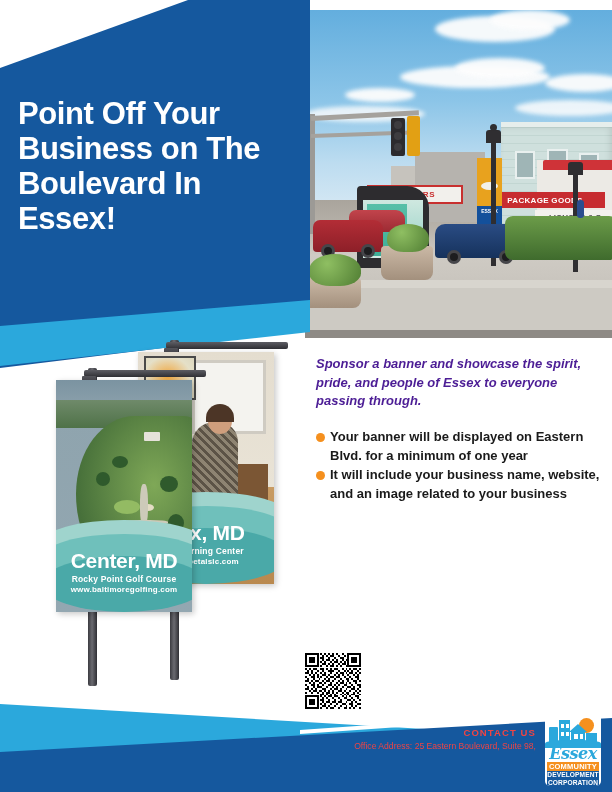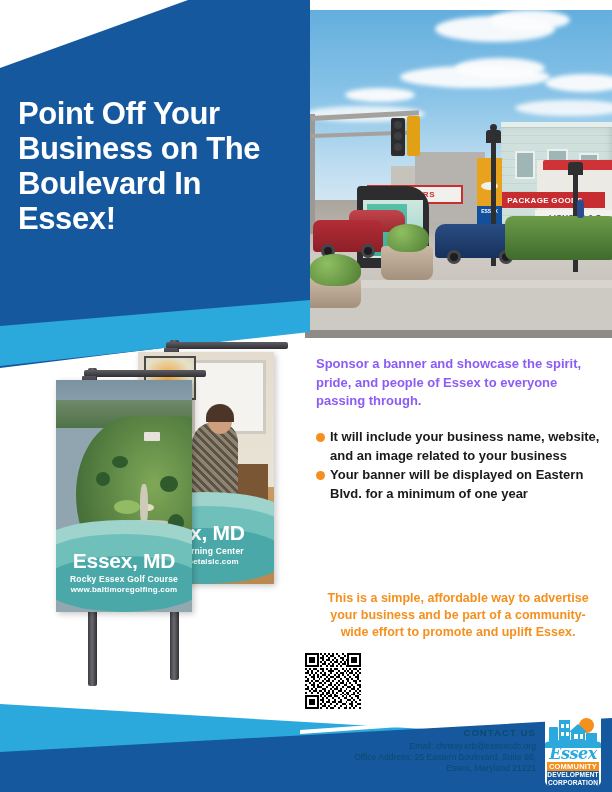--- a/index.html
+++ b/index.html
@@ -137,41 +137,41 @@
   .wv1{bottom:46px;height:46px;background:#9fd4cd;}
   .wv2{bottom:30px;height:48px;background:#6fc0bb;}
   .wv3{bottom:0px;height:56px;background:#4aa9a8;}
   .bn-foot{position:absolute;left:0;bottom:0;width:100%;height:62px;color:#fff;text-align:center;}
   .bn-title{font-size:21px;font-weight:bold;letter-spacing:-.3px;line-height:22px;}
   .bn-sub{font-size:8.5px;font-weight:bold;letter-spacing:.2px;margin-top:2px;}
   .bn-url{font-size:8px;font-weight:bold;letter-spacing:.2px;margin-top:1px;}
 
   
   .rt-intro{position:absolute;left:316px;top:355px;width:282px;font-size:13px;line-height:18.5px;
-     font-weight:bold;color:#8b5cf6;}
+     font-weight:bold;color:#4c1d95;font-style:italic;}
   .bullets{position:absolute;left:316px;top:428px;width:290px;}
   .bul{display:flex;margin-bottom:1px;}
   .dot{flex:0 0 14px;}
   .dot i{display:block;width:9px;height:9px;border-radius:50%;background:#F5901E;margin-top:5px;}
   .bul span.tx{font-size:13px;line-height:18.5px;font-weight:bold;color:#1a1a1a;}
   .orange-note{position:absolute;left:322px;top:590px;width:272px;text-align:center;color:#F5901E;
      font-size:12.5px;line-height:17px;font-weight:bold;}
 
   .ready{position:absolute;left:178px;top:655px;width:130px;font-size:14px;line-height:17px;font-weight:bold;color:#111;}
   .qr{position:absolute;left:305px;top:653px;width:56px;height:56px;background:#fff;}
 
   
   .band-lite{position:absolute;left:0;top:690px;width:612px;height:70px;background:#2BA8DC;
      clip-path:polygon(0 14px, 612px 50px, 612px 70px, 0 70px);}
   .band-dark{position:absolute;left:0;top:710px;width:612px;height:82px;background:#15589E;
      clip-path:polygon(0 42px, 612px 8px, 612px 82px, 0 82px);}
   .band-white-sliver{position:absolute;left:300px;top:708px;width:312px;height:26px;background:#fff;
      clip-path:polygon(0 22px, 312px 0, 312px 4px, 0 26px);}
 
-  .contact{position:absolute;right:76px;top:727px;text-align:right;color:#0c4a6e;}
+  .contact{position:absolute;right:76px;top:727px;text-align:right;color:#ef4444;}
   .contact .ttl{font-size:9.5px;font-weight:bold;letter-spacing:1.1px;margin-bottom:3px;}
   .contact .ln{font-size:8.6px;line-height:11px;}
 
   
   .logo{position:absolute;left:545px;top:714px;width:56px;height:72px;background:#fff;border-radius:5px;overflow:hidden;}
   .logo-top{position:absolute;left:0;top:0;width:100%;height:33px;background:#fff;}
   .sun{position:absolute;right:7px;top:4px;width:15px;height:15px;border-radius:50%;background:#F5901E;}
   .hse{position:absolute;background:#2BA8DC;}
   .hse-a{left:4px;top:13px;width:9px;height:18px;border-radius:1px;}
   .hse-b{left:14px;top:6px;width:11px;height:25px;}
@@ -326,45 +326,44 @@
       <div class="golf-tree" style="left:56px;top:76px;width:16px;height:12px;"></div>
       <div class="golf-tree" style="left:104px;top:96px;width:18px;height:16px;"></div>
       <div class="golf-tree" style="left:72px;top:142px;width:12px;height:12px;"></div>
       <div class="golf-tree" style="left:112px;top:134px;width:16px;height:18px;"></div>
       <div class="bn-wave">
         <div class="wv wv1"></div>
           <div class="wv wv2"></div>
           <div class="wv wv3"></div>
       </div>
       <div class="bn-foot">
-        <div class="bn-title">Essex, MD</div>
-        <div class="bn-sub">Rocky Essex Golf Course</div>
+        <div class="bn-title">Center, MD</div>
+        <div class="bn-sub">Rocky Point Golf Course</div>
         <div class="bn-url">www.baltimoregolfing.com</div>
       </div>
     </div>
   </div>
 
   <div class="rt-intro">Sponsor a banner and showcase the spirit, pride, and people of Essex to everyone passing through.</div>
 
   <div class="bullets">
     <div class="bul">
       <span class="dot">
           <i></i>
         </span>
-      <span class="tx">It will include your business name, website, and an image related to your business</span>
+      <span class="tx">Your banner will be displayed on Eastern Blvd. for a minimum of one year</span>
     </div>
     <div class="bul">
       <span class="dot">
           <i></i>
         </span>
-      <span class="tx">Your banner will be displayed on Eastern Blvd. for a minimum of one year</span>
-    </div>
-  </div>
-
-  <div class="orange-note">This is a simple, affordable way to advertise your business and be part of a community-wide effort to promote and uplift Essex.</div>
+      <span class="tx">It will include your business name, website, and an image related to your business</span>
+    </div>
+  </div>
+
 
 
   <div class="qr">
     <svg width="56" height="56" viewBox="0 0 29 29" shape-rendering="crispEdges">
       <rect width="29" height="29" fill="#fff"></rect>
       <g fill="#000">
         <path d="M0 0h7v7H0z"></path>
           <path d="M1 1h5v5H1z" fill="#fff"></path>
           <path d="M2 2h3v3H2z"></path>
         <path d="M22 0h7v7h-7z"></path>
@@ -404,23 +403,21 @@
       </g>
     </svg>
   </div>
 
   <div class="band-lite"></div>
   <div class="band-dark"></div>
   <div class="band-white-sliver"></div>
 
   <div class="contact">
     <div class="ttl">CONTACT US</div>
-    <div class="ln">Email: chrissy.erb@essexcdc.org</div>
     <div class="ln">Office Address: 25 Eastern Boulevard, Suite 98,</div>
-    <div class="ln">Essex, Maryland 21221</div>
   </div>
 
   <div class="logo">
     <div class="logo-top">
       <div class="sun"></div>
       <div class="hse hse-a"></div>
       <div class="hse hse-b">
         <div class="win" style="left:2px;top:4px;width:3px;height:4px;"></div>
         <div class="win" style="left:7px;top:4px;width:3px;height:4px;"></div>
         <div class="win" style="left:2px;top:12px;width:3px;height:4px;"></div>

